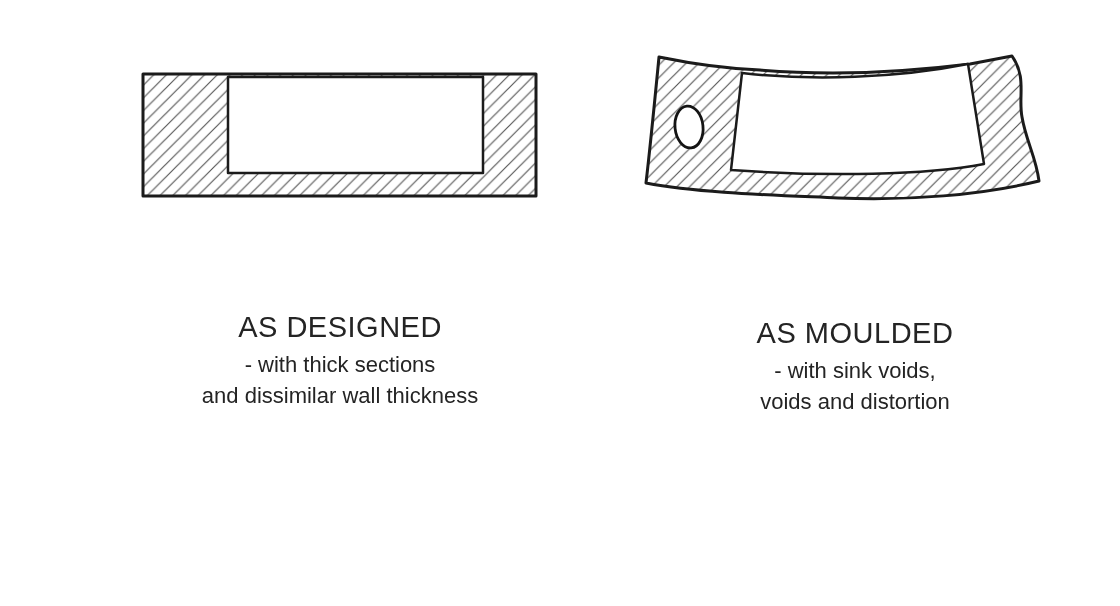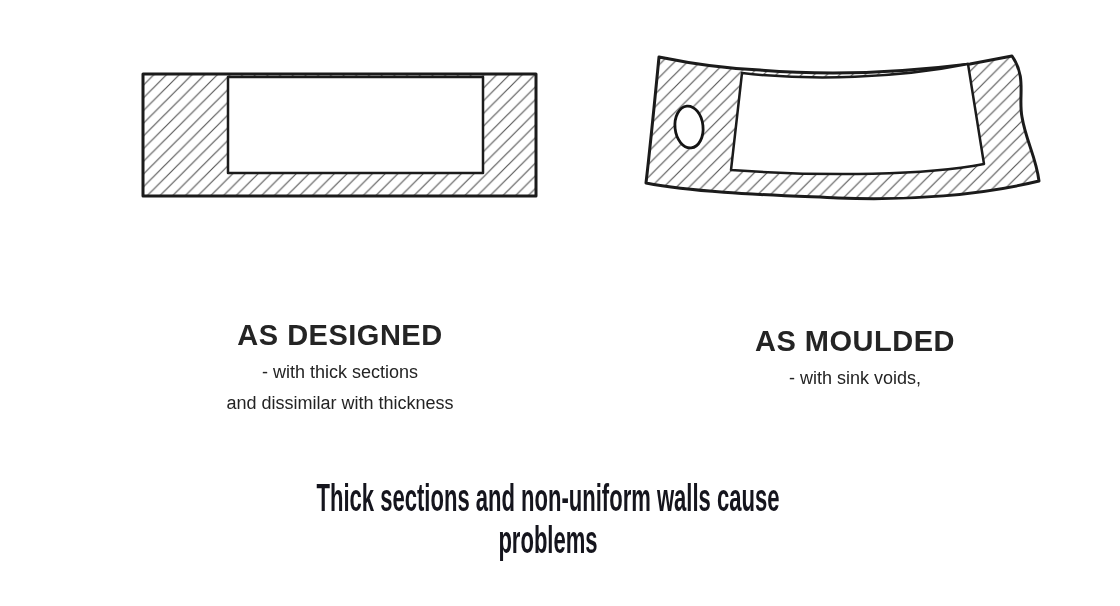--- a/index.html
+++ b/index.html
@@ -19,24 +19,24 @@
   svg{display:block;}
   .outer-shape{fill:url(#hatch-pattern);stroke:var(--line);stroke-width:3;stroke-linejoin:round;}
   .cavity-shape{fill:#ffffff;stroke:var(--line);stroke-width:2.5;stroke-linejoin:round;}
   .void-shape{fill:#ffffff;stroke:#141414;stroke-width:2.8;}
   .hatch-line{stroke:var(--hatch);stroke-width:1.15;}
 
   .label{
     position:absolute;text-align:center;color:var(--text);
   }
   .label-title{
-    font-size:29px;font-weight:bold;letter-spacing:0.5px;
-    line-height:34px;margin-bottom:5px;margin-top:8px;
+    font-size:29px;font-weight:normal;letter-spacing:0.5px;
+    line-height:34px;margin-bottom:5px;
   }
-  .label-line{font-size:18px;line-height:31px;}
+  .label-line{font-size:22px;line-height:31px;}
   #label-designed{left:138px;top:310px;width:404px;}
   #label-moulded{left:655px;top:316px;width:400px;}
 
   .caption{
     position:absolute;left:0;top:477px;width:1096px;text-align:center;
     color:var(--caption);font-weight:bold;
   }
   .caption-line{
     font-size:38px;line-height:42px;
     transform:scaleX(0.58);transform-origin:50% 50%;
@@ -76,26 +76,23 @@
                L 984,164
                C 926,175 830,177 731,170
                Z"></path>
       <ellipse class="void-shape" cx="689" cy="127" rx="14" ry="21" transform="rotate(-6 689 127)"></ellipse>
     </g>
   </svg>
 
   <div class="label" id="label-designed">
     <div class="label-title">AS DESIGNED</div>
     <div class="label-line">- with thick sections</div>
-    <div class="label-line">and dissimilar with thickness</div>
+    <div class="label-line">and dissimilar wall thickness</div>
   </div>
 
   <div class="label" id="label-moulded">
     <div class="label-title">AS MOULDED</div>
     <div class="label-line">- with sink voids,</div>
+    <div class="label-line">voids and distortion</div>
   </div>
 
-  <div class="caption">
-    <div class="caption-line">Thick sections and non-uniform walls cause</div>
-    <div class="caption-line">problems</div>
-  </div>
 
 </div>
 
 </body></html>

